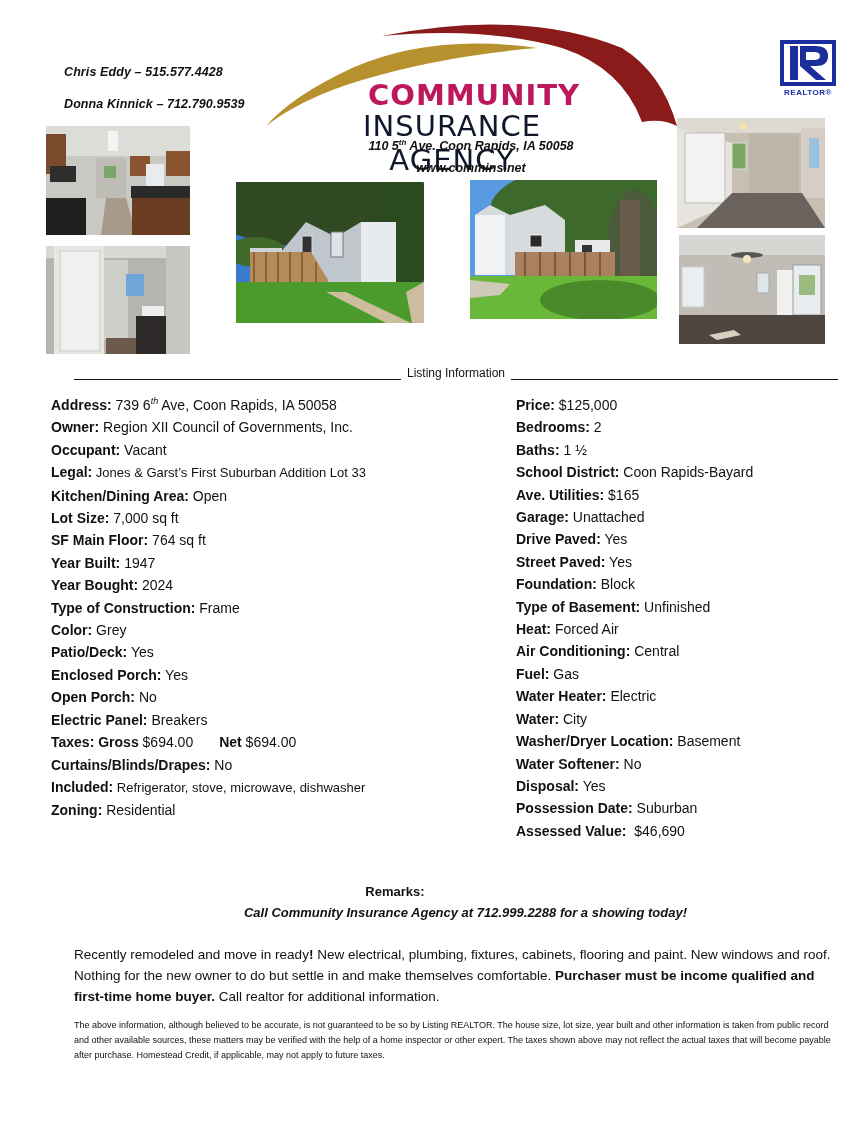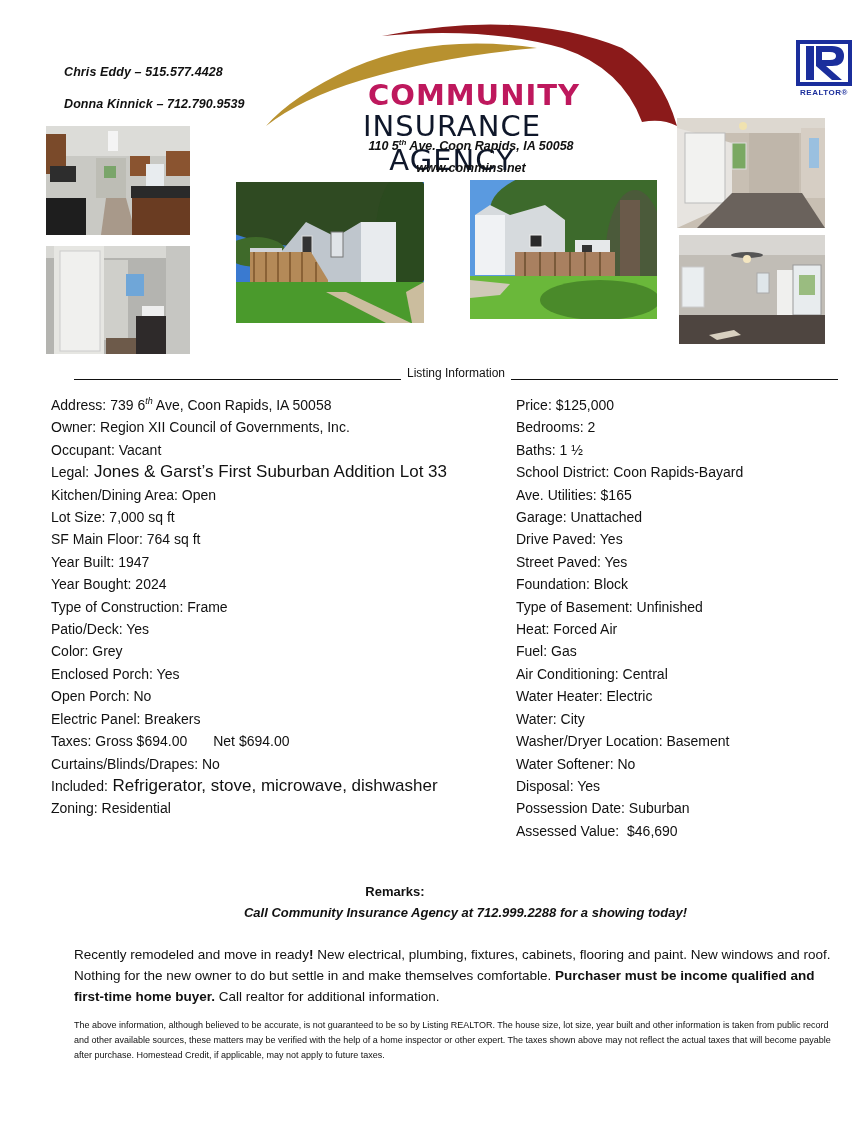--- a/index.html
+++ b/index.html
@@ -12,38 +12,38 @@
   
   #logo { left: 238px; top: 18px; width: 420px; height: 115px; }
   .logo-word1 { position: absolute; left: 92px; top: 60px; width: 240px; text-align: center;
     font-family: "DejaVu Sans", sans-serif; font-weight: bold; font-size: 29px; color: #be185d; letter-spacing: 1px; }
   .logo-word2 { position: absolute; left: 40px; top: 91px; width: 300px; text-align: center;
     font-family: "DejaVu Sans", sans-serif; font-size: 29px; color: #0f172a; letter-spacing: 1px; }
   .addr-line { font-style: italic; font-weight: bold; font-size: 12.5px; text-align: center; width: 300px; }
   .addr-line sup { font-size: 8px; }
 
   
-  #realtor { left: 770px; top: 40px; width: 60px; height: 66px; }
+  #realtor { left: 754px; top: 40px; width: 60px; height: 66px; }
   .realtor-box { width: 56px; height: 46px; background: #1b2e9c; position: relative; margin-left: 2px; }
   .realtor-label { font-size: 8px; font-weight: bold; color: #1b2e9c; text-align: center; margin-top: 2px; letter-spacing: 0.5px; }
 
   
   .photo { position: absolute; overflow: hidden; }
 
   
   #divider { left: 50px; top: 362px; width: 764px; height: 18px; display: flex; align-items: flex-end; }
   .rule { flex: 1; border-bottom: 1px solid #111; height: 14px; }
   .divider-label { font-size: 12px; padding: 0 6px; line-height: 14px; }
 
   
   .col { position: absolute; top: 394px; }
   .field { font-size: 14px; line-height: 22.4px; white-space: nowrap; }
-  .field b { font-weight: normal; text-align: center; }
+  .field b { font-weight: bold; text-align: center; }
   .field .v { font-weight: normal; }
-  .field.small .v { font-size: 17px; }
+  .field.small .v { font-size: 13px; }
   sup { font-size: 9px; line-height: 0; font-style: italic; }
 
   
   #remarks-title { left: 0; width: 742px; top: 884px; text-align: center; font-weight: bold; font-size: 13px; }
   #remarks-call { left: 8px; width: 867px; top: 905px; text-align: center; font-weight: bold; font-style: italic; font-size: 13px; }
   #remarks-body { left: 50px; width: 770px; top: 944px; font-size: 13.5px; line-height: 21px; }
   #disclaimer { left: 50px; width: 770px; top: 1018px; font-size: 9px; line-height: 15px; color: #111; }
 </style>
 </head>
 <body>
@@ -205,22 +205,22 @@
   <div class="field"><b>Address:</b><span class="v"> 739 6</span><sup>th</sup><span class="v"> Ave, Coon Rapids, IA 50058</span></div>
   <div class="field"><b>Owner:</b><span class="v"> Region XII Council of Governments, Inc.</span></div>
   <div class="field"><b>Occupant:</b><span class="v"> Vacant</span></div>
   <div class="field small"><b>Legal:</b><span class="v"> Jones &amp; Garst’s First Suburban Addition Lot 33</span></div>
   <div class="field"><b>Kitchen/Dining Area:</b><span class="v"> Open</span></div>
   <div class="field"><b>Lot Size:</b><span class="v"> 7,000 sq ft</span></div>
   <div class="field"><b>SF Main Floor:</b><span class="v"> 764 sq ft</span></div>
   <div class="field"><b>Year Built:</b><span class="v"> 1947</span></div>
   <div class="field"><b>Year Bought:</b><span class="v"> 2024</span></div>
   <div class="field"><b>Type of Construction:</b><span class="v"> Frame</span></div>
+  <div class="field"><b>Color:</b><span class="v"> Grey</span></div>
   <div class="field"><b>Patio/Deck:</b><span class="v"> Yes</span></div>
-  <div class="field"><b>Color:</b><span class="v"> Grey</span></div>
   <div class="field"><b>Enclosed Porch:</b><span class="v"> Yes</span></div>
   <div class="field"><b>Open Porch:</b><span class="v"> No</span></div>
   <div class="field"><b>Electric Panel:</b><span class="v"> Breakers</span></div>
   <div class="field"><b>Taxes: Gross</b><span class="v"> $694.00</span><span style="display:inline-block;width:26px"></span><b>Net</b><span class="v"> $694.00</span></div>
   <div class="field"><b>Curtains/Blinds/Drapes:</b><span class="v"> No</span></div>
   <div class="field small"><b>Included:</b><span class="v"> Refrigerator, stove, microwave, dishwasher</span></div>
   <div class="field"><b>Zoning:</b><span class="v"> Residential</span></div>
 </div>
 
 <div class="col" style="left:516px;">
@@ -228,22 +228,22 @@
   <div class="field"><b>Bedrooms:</b><span class="v"> 2</span></div>
   <div class="field"><b>Baths:</b><span class="v"> 1 ½</span></div>
   <div class="field"><b>School District:</b><span class="v"> Coon Rapids-Bayard</span></div>
   <div class="field"><b>Ave. Utilities:</b><span class="v"> $165</span></div>
   <div class="field"><b>Garage:</b><span class="v"> Unattached</span></div>
   <div class="field"><b>Drive Paved:</b><span class="v"> Yes</span></div>
   <div class="field"><b>Street Paved:</b><span class="v"> Yes</span></div>
   <div class="field"><b>Foundation:</b><span class="v"> Block</span></div>
   <div class="field"><b>Type of Basement:</b><span class="v"> Unfinished</span></div>
   <div class="field"><b>Heat:</b><span class="v"> Forced Air</span></div>
+  <div class="field"><b>Air Conditioning:</b><span class="v"> Central</span></div>
   <div class="field"><b>Fuel:</b><span class="v"> Gas</span></div>
-  <div class="field"><b>Air Conditioning:</b><span class="v"> Central</span></div>
   <div class="field"><b>Water Heater:</b><span class="v"> Electric</span></div>
   <div class="field"><b>Water:</b><span class="v"> City</span></div>
   <div class="field"><b>Washer/Dryer Location:</b><span class="v"> Basement</span></div>
   <div class="field"><b>Water Softener:</b><span class="v"> No</span></div>
   <div class="field"><b>Disposal:</b><span class="v"> Yes</span></div>
   <div class="field"><b>Possession Date:</b><span class="v"> Suburban</span></div>
   <div class="field"><b>Assessed Value:</b><span class="v" style="white-space:pre">  $46,690</span></div>
 </div>
 
 <div id="remarks-title" class="abs">Remarks:</div>

